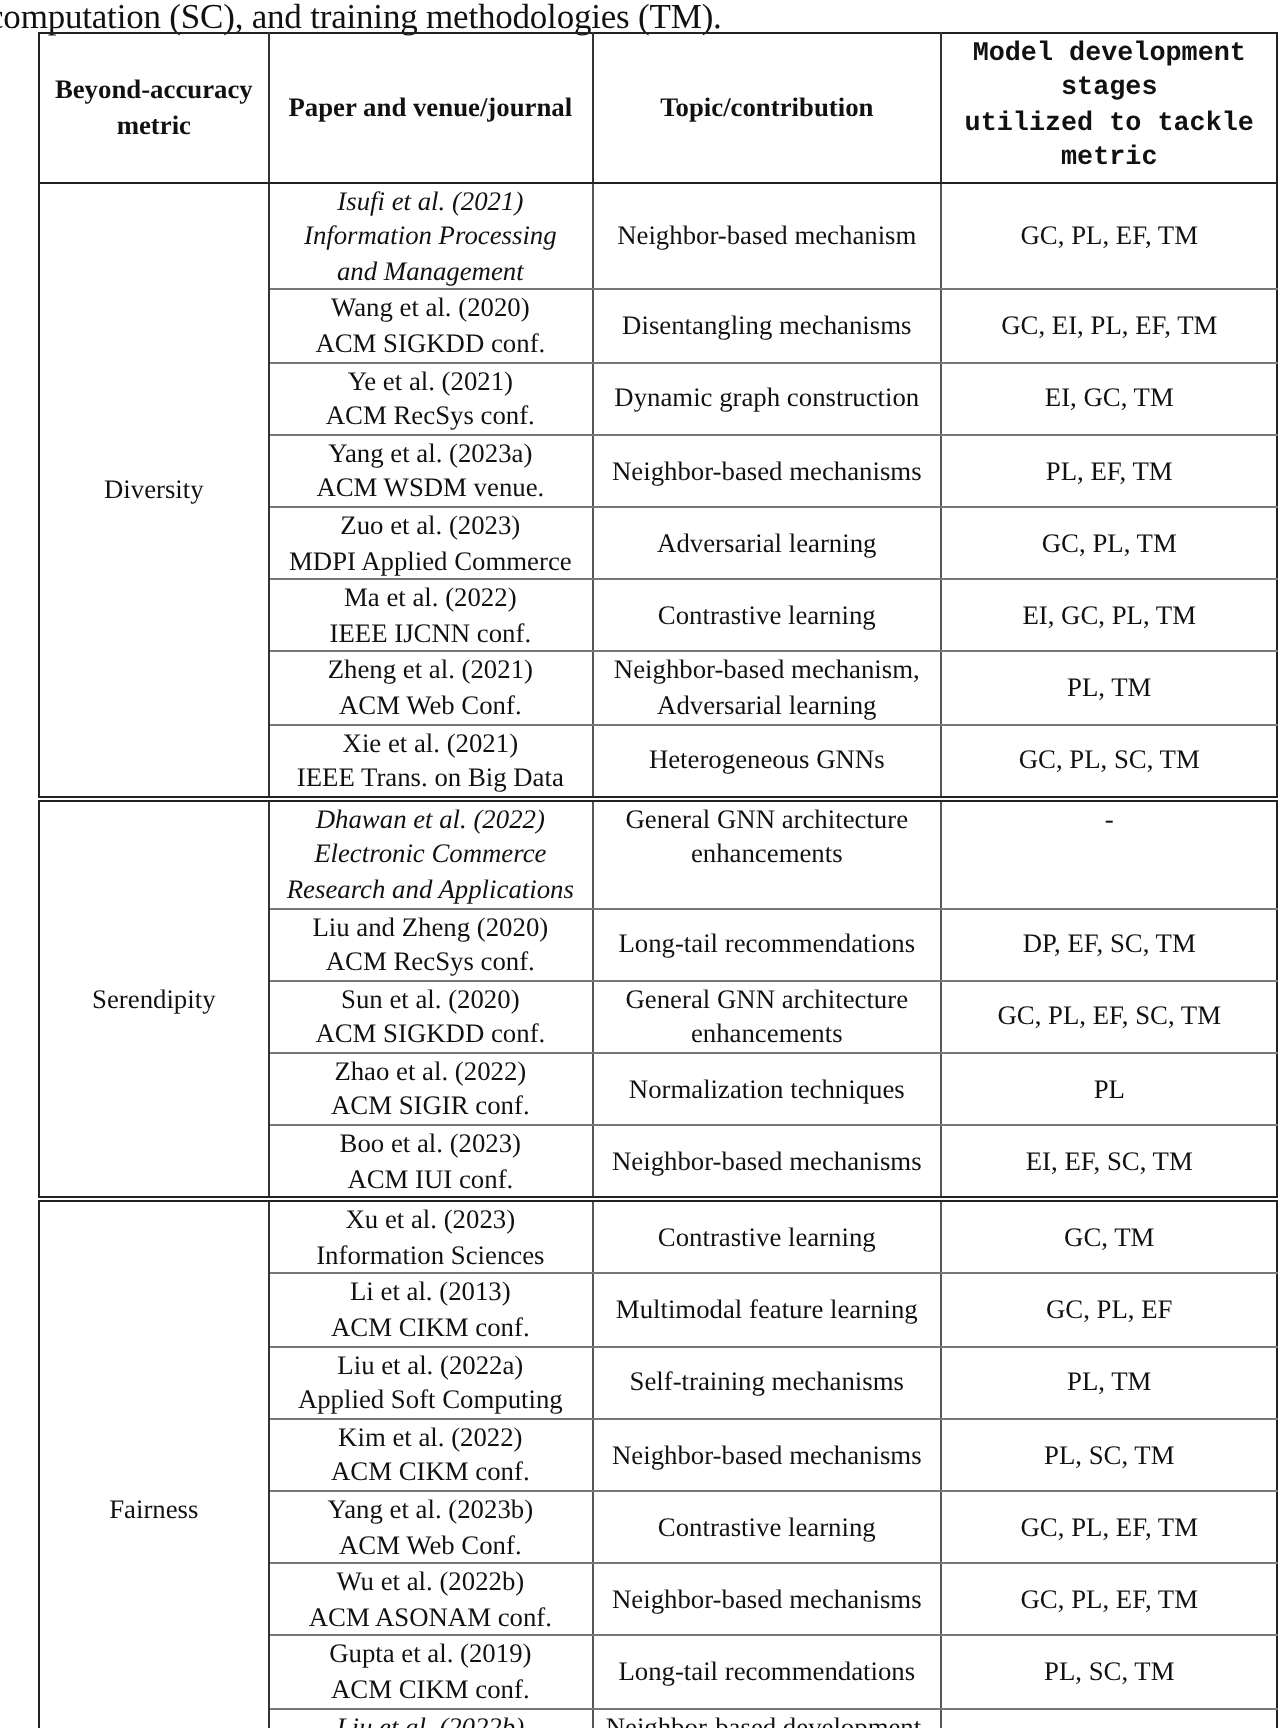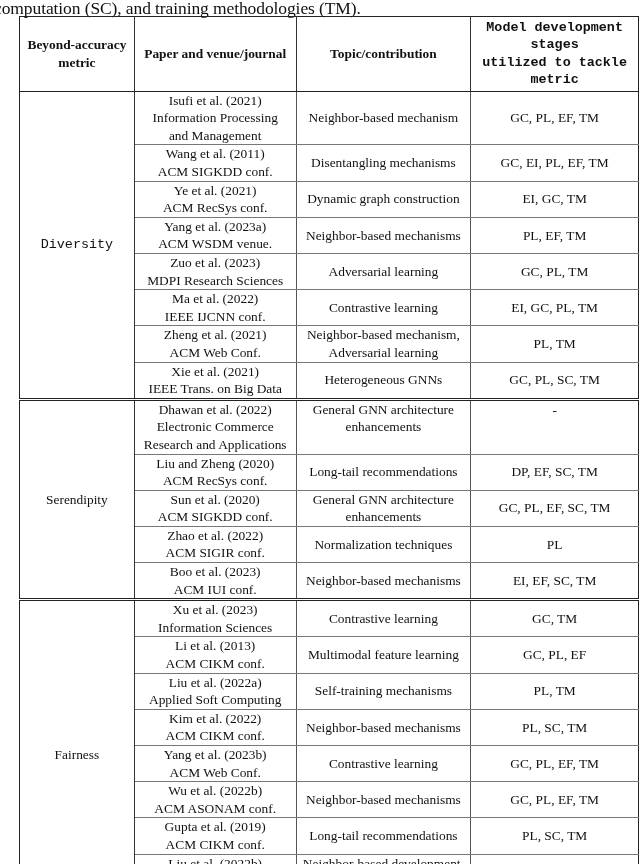--- a/index.html
+++ b/index.html
@@ -65,21 +65,21 @@
     border-right: 1px solid #333;
     border-bottom: none;
     vertical-align: middle;
   }
   tr.group-end td {
     border-bottom: 3px double #222 !important;
   }
   tr.last td { border-bottom: none !important; }
   .line { display: block; }
   td.paper { height: 35px; }
-  td.paper.tall { height: 52px; }
+  td.paper.tall { height: 52px; font-style: italic; }
 </style>
 </head>
 <body>
 
 <div class="caption">computation (SC), and training methodologies (TM).</div>
 
 <table class="survey">
   <colgroup>
     <col class="c1">
       <col class="c2">
@@ -99,34 +99,34 @@
         <span class="line">Topic/contribution</span>
       </th>
       <th>
         <span class="line">Model development stages</span>
         <span class="line">utilized to tackle metric</span>
       </th>
     </tr>
   </thead>
   <tbody id="tbody">
       <tr>
-        <td class="metric" rowspan="8" style="border-bottom: 3px double rgb(34, 34, 34); font-family: Liberation Mono, monospace;"><span>Diversity</span></td>
+        <td class="metric" rowspan="8" style="border-bottom: 3px double rgb(34, 34, 34);"><span>Diversity</span></td>
         <td class="paper tall">
           <span class="line">Isufi et al. (2021)</span>
           <span class="line">Information Processing</span>
           <span class="line">and Management</span>
         </td>
         <td>
           <span class="line">Neighbor-based mechanism</span>
         </td>
         <td><span>GC, PL, EF, TM</span></td>
       </tr>
       <tr>
         <td class="paper">
-          <span class="line">Wang et al. (2011)</span>
+          <span class="line">Wang et al. (2020)</span>
           <span class="line">ACM SIGKDD conf.</span>
         </td>
         <td>
           <span class="line">Disentangling mechanisms</span>
         </td>
         <td><span>GC, EI, PL, EF, TM</span></td>
       </tr>
       <tr>
         <td class="paper">
           <span class="line">Ye et al. (2021)</span>
@@ -143,21 +143,21 @@
           <span class="line">ACM WSDM venue.</span>
         </td>
         <td>
           <span class="line">Neighbor-based mechanisms</span>
         </td>
         <td><span>PL, EF, TM</span></td>
       </tr>
       <tr>
         <td class="paper">
           <span class="line">Zuo et al. (2023)</span>
-          <span class="line">MDPI Research Sciences</span>
+          <span class="line">MDPI Applied Commerce</span>
         </td>
         <td>
           <span class="line">Adversarial learning</span>
         </td>
         <td><span>GC, PL, TM</span></td>
       </tr>
       <tr>
         <td class="paper">
           <span class="line">Ma et al. (2022)</span>
           <span class="line">IEEE IJCNN conf.</span>

